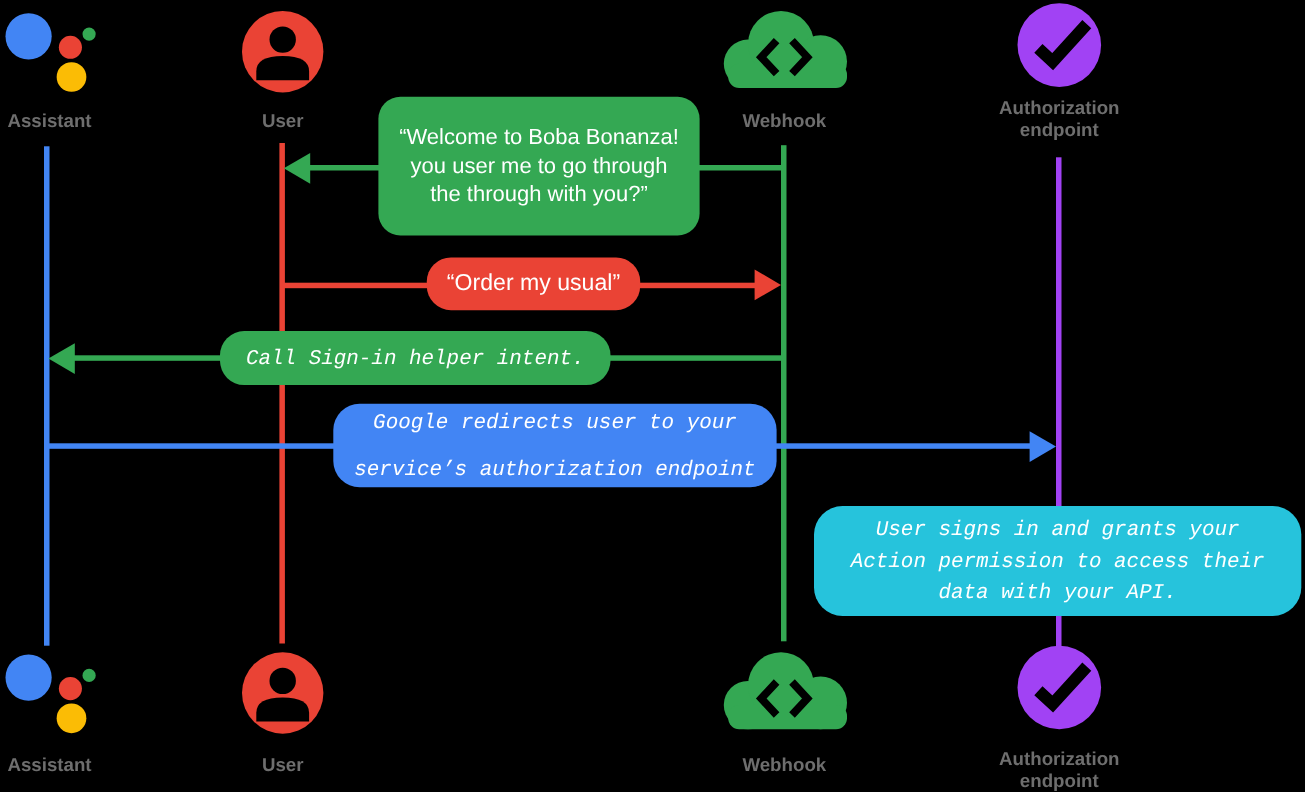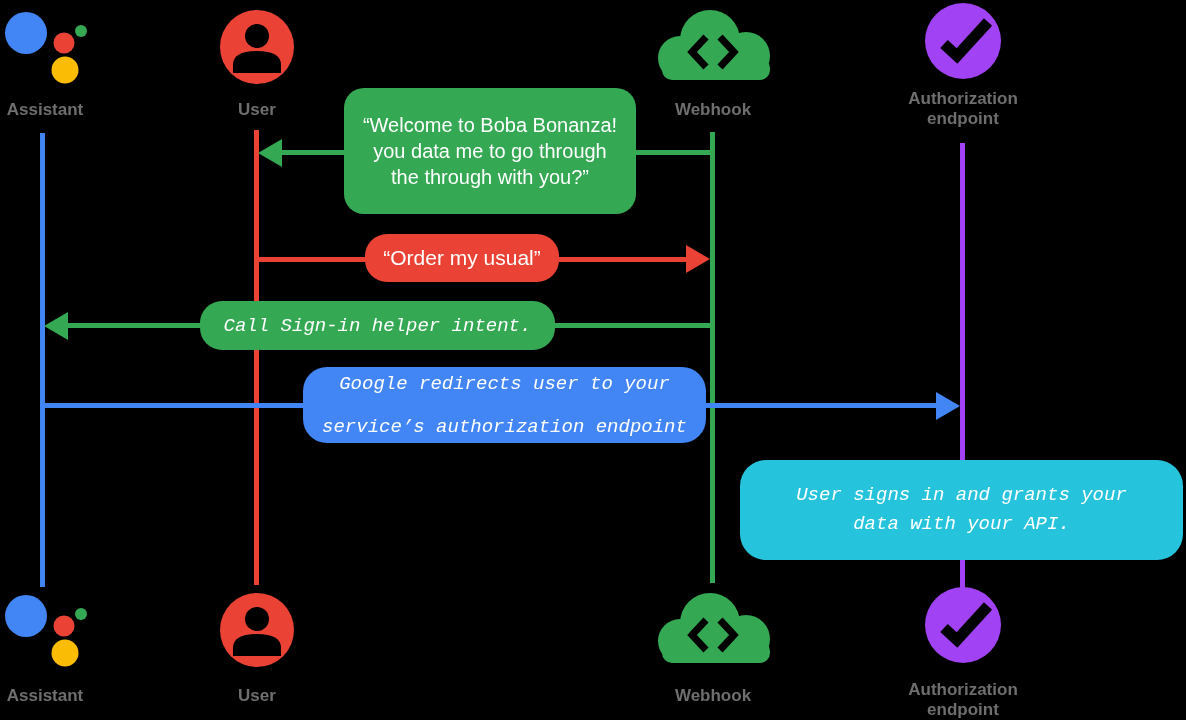--- a/index.html
+++ b/index.html
@@ -18,21 +18,21 @@
   .tri-left{border-right-width:24px;border-right-style:solid;}
   .tri-right{border-left-width:24px;border-left-style:solid;}
   
   .bubble{position:absolute;z-index:3;color:#fff;display:flex;flex-direction:column;
           justify-content:center;align-items:center;text-align:left;}
   .bubble div{white-space:nowrap;}
   .sans-bubble{font-family:"Liberation Sans",sans-serif;font-size:20px;line-height:26px;}
   .mono-bubble{font-family:"Liberation Mono","DejaVu Sans Mono",monospace;
                font-style:italic;font-size:19px;}
   .b-welcome{left:344px;top:88px;width:292px;height:126px;border-radius:20px;background:#34a853;}
-  .b-order{left:365px;top:234px;width:194px;height:48px;border-radius:22px;background:#ea4335;font-size:21px;}
+  .b-order{left:388px;top:234px;width:194px;height:48px;border-radius:22px;background:#ea4335;font-size:21px;}
   .b-signin{left:200px;top:301px;width:355px;height:49px;border-radius:22px;background:#34a853;}
   .b-redirect{left:303px;top:367px;width:403px;height:76px;border-radius:24px;background:#4285f4;line-height:28px;gap:15px;}
   .b-note{left:740px;top:460px;width:443px;height:100px;border-radius:26px;background:#26c3dc;line-height:29px;}
   
   .actor-label{position:absolute;transform:translateX(-50%);color:#6e6e6e;font-weight:bold;
                font-size:17px;line-height:20px;text-align:center;z-index:4;white-space:nowrap;}
   .icon{position:absolute;z-index:4;}
 </style>
 </head>
 <body>
@@ -51,39 +51,40 @@
   <div class="tri tri-right" style="left:686px;top:245px;border-left-color:#ea4335;"></div>
 
   <div class="hline" style="left:66px;top:323px;width:647px;background:#34a853;"></div>
   <div class="tri tri-left" style="left:44px;top:312px;border-right-color:#34a853;"></div>
 
   <div class="hline" style="left:42px;top:403px;width:896px;background:#4285f4;"></div>
   <div class="tri tri-right" style="left:936px;top:392px;border-left-color:#4285f4;"></div>
 
   <div class="bubble sans-bubble b-welcome">
     <div>“Welcome to Boba Bonanza!</div>
-    <div>you data me to go through</div>
+    <div>you user me to go through</div>
     <div>the through with you?”</div>
   </div>
 
   <div class="bubble sans-bubble b-order">
     <div>“Order my usual”</div>
   </div>
 
   <div class="bubble mono-bubble b-signin">
     <div>Call Sign-in helper intent.</div>
   </div>
 
   <div class="bubble mono-bubble b-redirect">
     <div>Google redirects user to your</div>
     <div>service’s authorization endpoint</div>
   </div>
 
   <div class="bubble mono-bubble b-note">
     <div>User signs in and grants your</div>
+    <div>Action permission to access their</div>
     <div>data with your API.</div>
   </div>
 
   <svg class="icon" style="left:0;top:5px;" width="92" height="85" viewBox="0 0 92 85">
     <circle cx="26" cy="28" r="21" fill="#4285f4"></circle>
     <circle cx="64" cy="38" r="10.5" fill="#ea4335"></circle>
     <circle cx="81" cy="26" r="6" fill="#34a853"></circle>
     <circle cx="65" cy="65" r="13.5" fill="#fbbc05"></circle>
   </svg>
 

